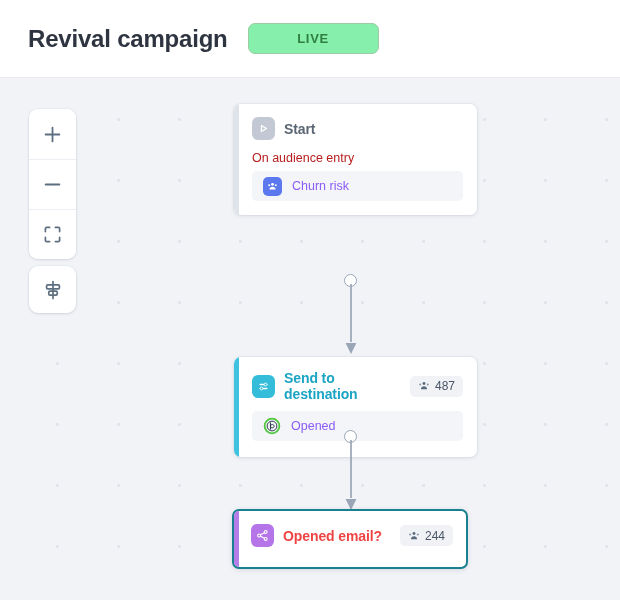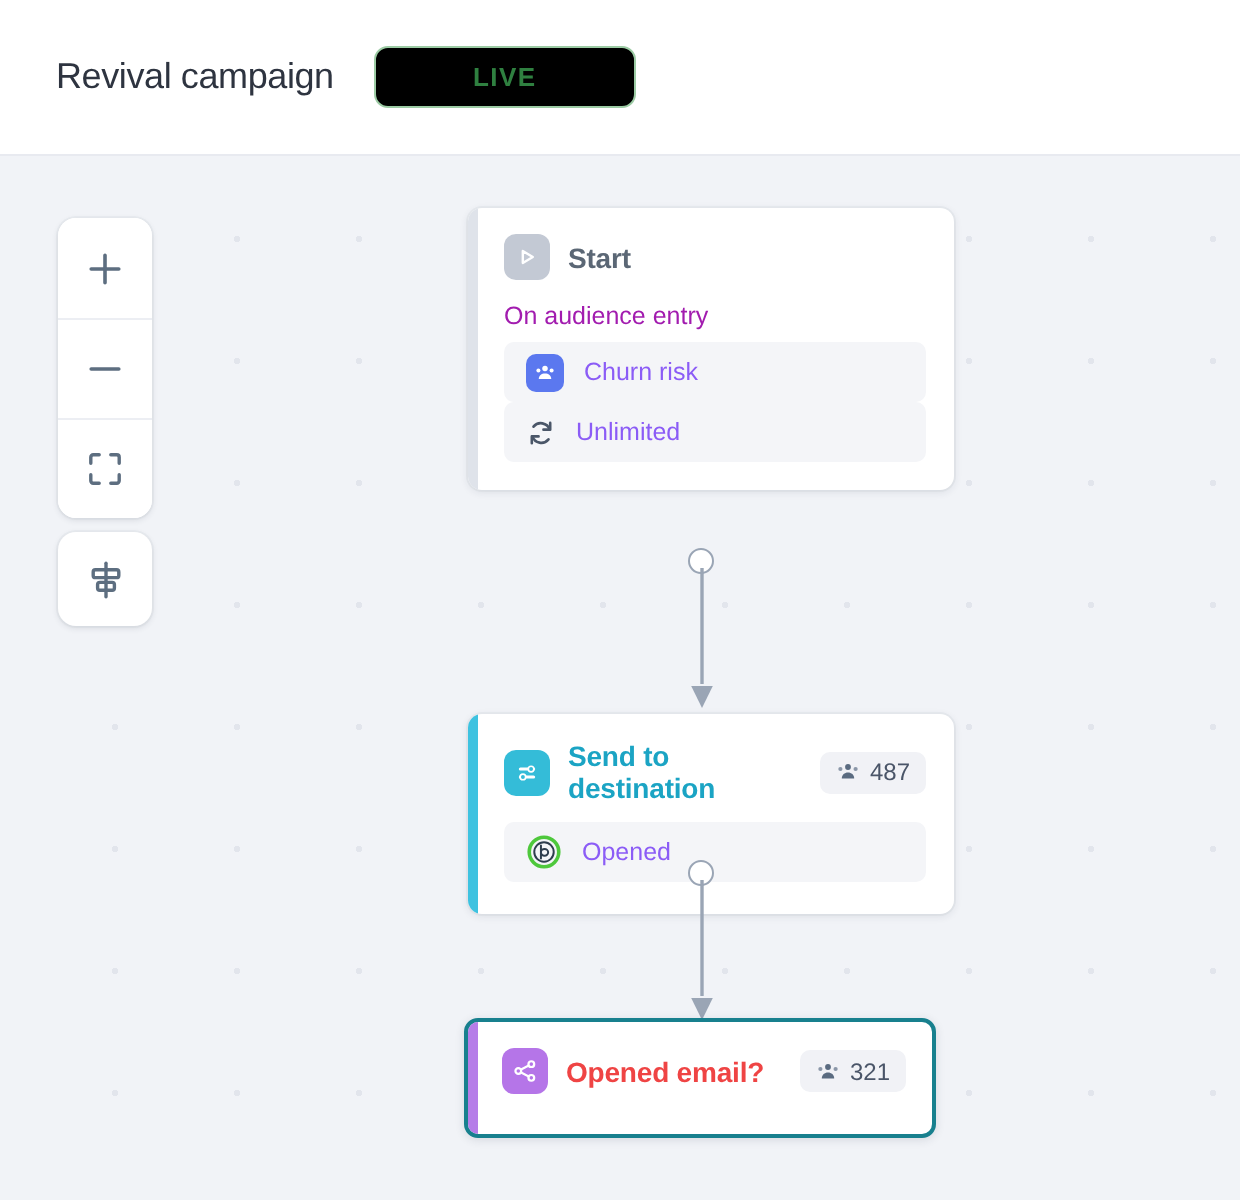--- a/index.html
+++ b/index.html
@@ -19,33 +19,33 @@
     top: 0; left: 0;
     width: 620px;
     height: 78px;
     background: #ffffff;
     border-bottom: 1px solid #e8eaf0;
     display: flex;
     align-items: center;
     padding-left: 28px;
   }
   .page-title {
-    font-size: 18px;
-    font-weight: normal;
+    font-size: 24px;
+    font-weight: bold;
     color: #2e3440;
     letter-spacing: -0.2px;
     text-align: center;
   }
   .live-badge {
     margin-left: 20px;
     width: 131px;
     height: 31px;
     border: 1px solid #9ccba4;
     border-radius: 7px;
-    background: #000000;
+    background: #86efac;
     display: flex;
     align-items: center;
     justify-content: center;
     font-size: 13px;
     font-weight: bold;
     color: #2f8040;
     letter-spacing: 0.7px;
   }
 
   
@@ -142,21 +142,21 @@
     padding: 0 8px;
     display: flex;
     align-items: center;
     gap: 5px;
     font-size: 12px;
     color: #4a5568;
   }
 
   .field-label {
     font-size: 12.5px;
-    color: #a21caf;
+    color: #b91c1c;
     margin: 11px 0 6px 0;
   }
   .field-row {
     background: #f4f5f8;
     border-radius: 5px;
     height: 30px;
     display: flex;
     align-items: center;
     gap: 10px;
     padding: 0 11px;
@@ -239,27 +239,20 @@
           <svg width="11" height="11" viewBox="0 0 12 12">
             <circle cx="6" cy="3.6" r="1.5" fill="#ffffff"></circle>
             <path d="M2.6 9.3c0-1.9 1.5-3 3.4-3s3.4 1.1 3.4 3z" fill="#ffffff"></path>
             <circle cx="2.4" cy="4.6" r="1.1" fill="#ffffff"></circle>
             <circle cx="9.6" cy="4.6" r="1.1" fill="#ffffff"></circle>
           </svg>
         </div>
         <span>Churn risk</span>
       </div>
 
-      <div class="field-row">
-        <svg width="15" height="15" viewBox="0 0 16 16" style="flex:none;">
-          <path d="M12.6 6.2a5 5 0 0 0-8.6-1.6M3.4 9.8a5 5 0 0 0 8.6 1.6" stroke="#4a5668" stroke-width="1.4" fill="none" stroke-linecap="round"></path>
-          <path d="M12.9 2.6v3.6h-3.6M3.1 13.4V9.8h3.6" stroke="#4a5668" stroke-width="1.4" fill="none" stroke-linecap="round" stroke-linejoin="round"></path>
-        </svg>
-        <span>Unlimited</span>
-      </div>
     </div>
   </div>
 
   <div class="handle" style="left:344px; top:196px;"></div>
   <svg class="connector" style="left:336px; top:206px;" width="30" height="72">
     <path d="M15 0v58" stroke="#9aa5b5" stroke-width="1.7"></path>
     <path d="M15 70l-5.4-11h10.8z" fill="#9aa5b5"></path>
   </svg>
 
   <div class="node" style="left:234px; top:279px;">
@@ -316,20 +309,20 @@
           </svg>
         </div>
         <div class="node-title" style="color:#ef4444;">Opened email?</div>
         <div class="count-badge">
           <svg width="12" height="12" viewBox="0 0 12 12">
             <circle cx="6" cy="3.5" r="1.45" fill="#5a6b80"></circle>
             <path d="M2.9 9.2c0-1.8 1.4-2.9 3.1-2.9s3.1 1.1 3.1 2.9z" fill="#5a6b80"></path>
             <circle cx="2.2" cy="4.5" r="1.05" fill="#8b97a8"></circle>
             <circle cx="9.8" cy="4.5" r="1.05" fill="#8b97a8"></circle>
           </svg>
-          <span>321</span>
+          <span>244</span>
         </div>
       </div>
 
     </div>
   </div>
 
 </div>
 
 </body></html>

